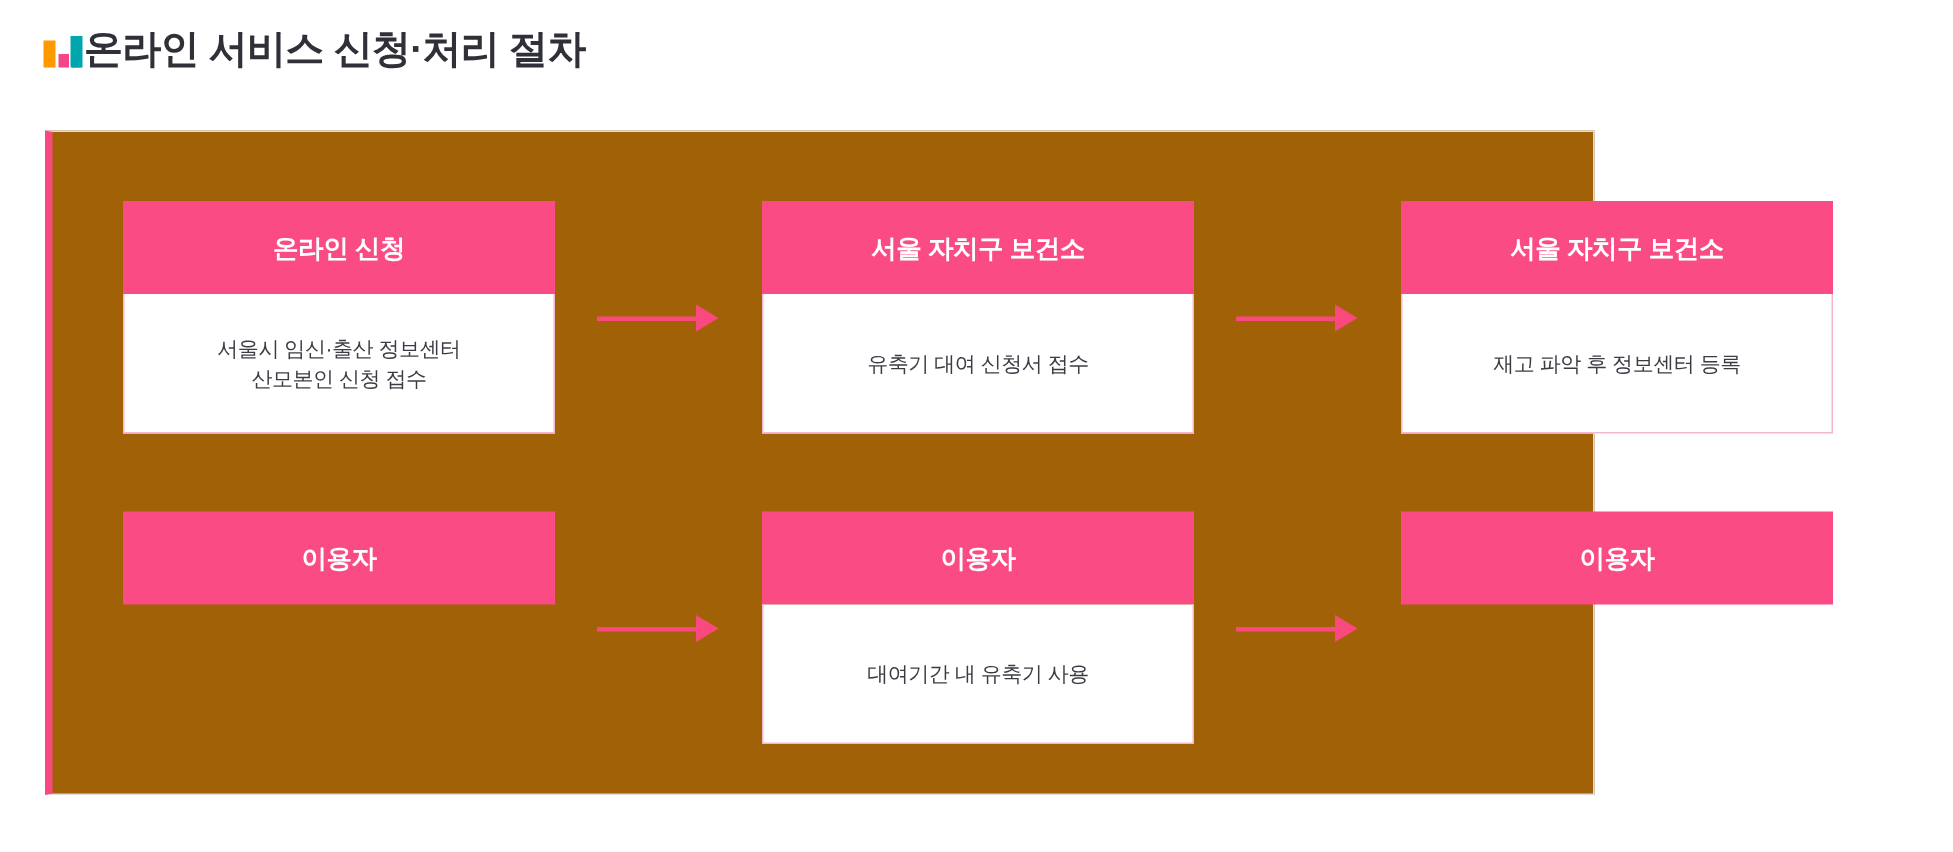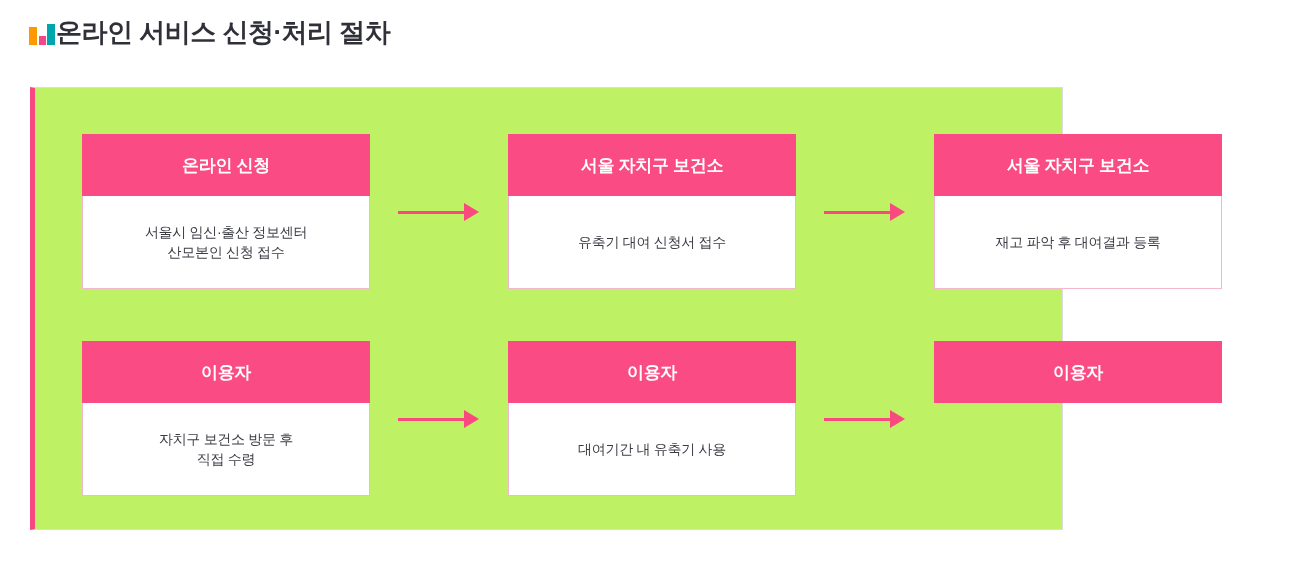--- a/index.html
+++ b/index.html
@@ -67,21 +67,21 @@
     white-space: nowrap;
   }
 
   
   .diagram-panel {
     position: absolute;
     left: 30px;
     top: 87px;
     width: 1033px;
     height: 443px;
-    background: #bef264;
+    background: #a16207;
     border-top: 1px solid #dcdce0;
     border-right: 1px solid #dcdce0;
     border-bottom: 1px solid #dcdce0;
     border-left: 5px solid #f7497f;
     box-sizing: border-box;
   }
 
   .flow-rows {
     position: absolute;
     left: 0;
@@ -192,29 +192,27 @@
       <div class="step-card">
         <div class="step-head">서울 자치구 보건소</div>
         <div class="step-body">유축기 대여 신청서 접수</div>
       </div>
       <div class="arrow">
         <span class="shaft"></span>
         <span class="head"></span>
       </div>
       <div class="step-card">
         <div class="step-head">서울 자치구 보건소</div>
-        <div class="step-body">재고 파악 후 대여결과 등록</div>
+        <div class="step-body">재고 파악 후 정보센터 등록</div>
       </div>
     </div>
 
     <div class="flow-row row-1">
       <div class="step-card">
         <div class="step-head">이용자</div>
-        <div class="step-body">자치구 보건소 방문 후
-직접 수령</div>
       </div>
       <div class="arrow">
         <span class="shaft"></span>
         <span class="head"></span>
       </div>
       <div class="step-card">
         <div class="step-head">이용자</div>
         <div class="step-body">대여기간 내 유축기 사용</div>
       </div>
       <div class="arrow">

